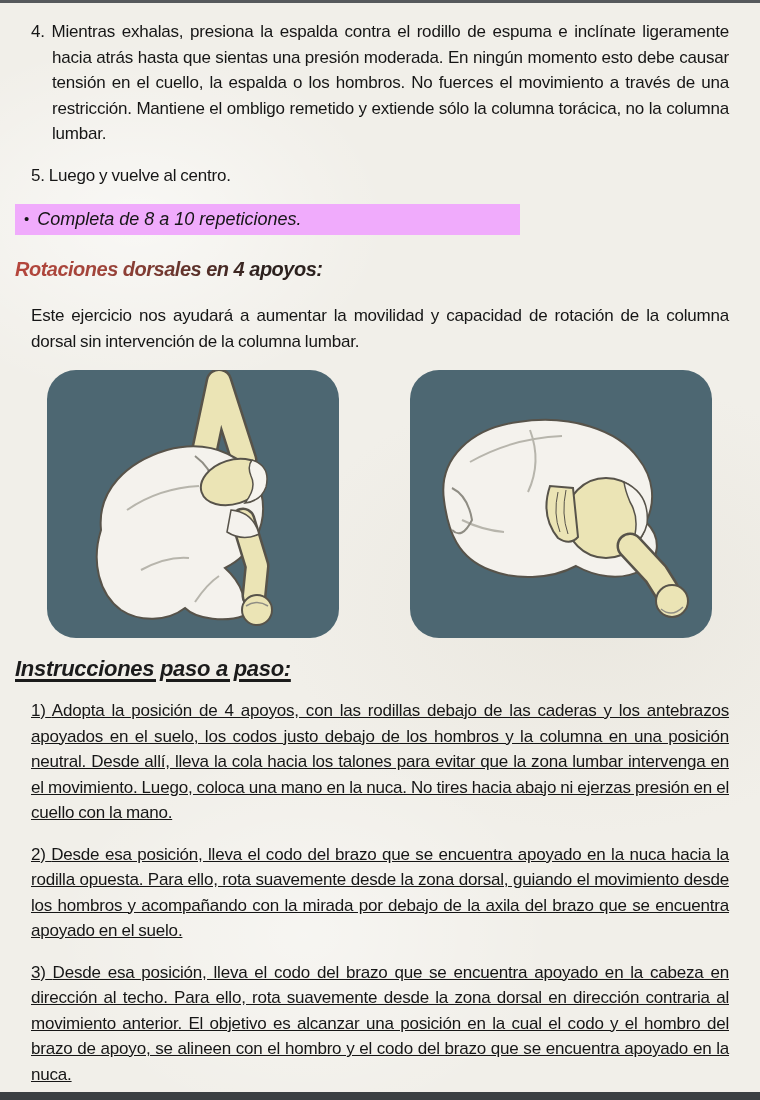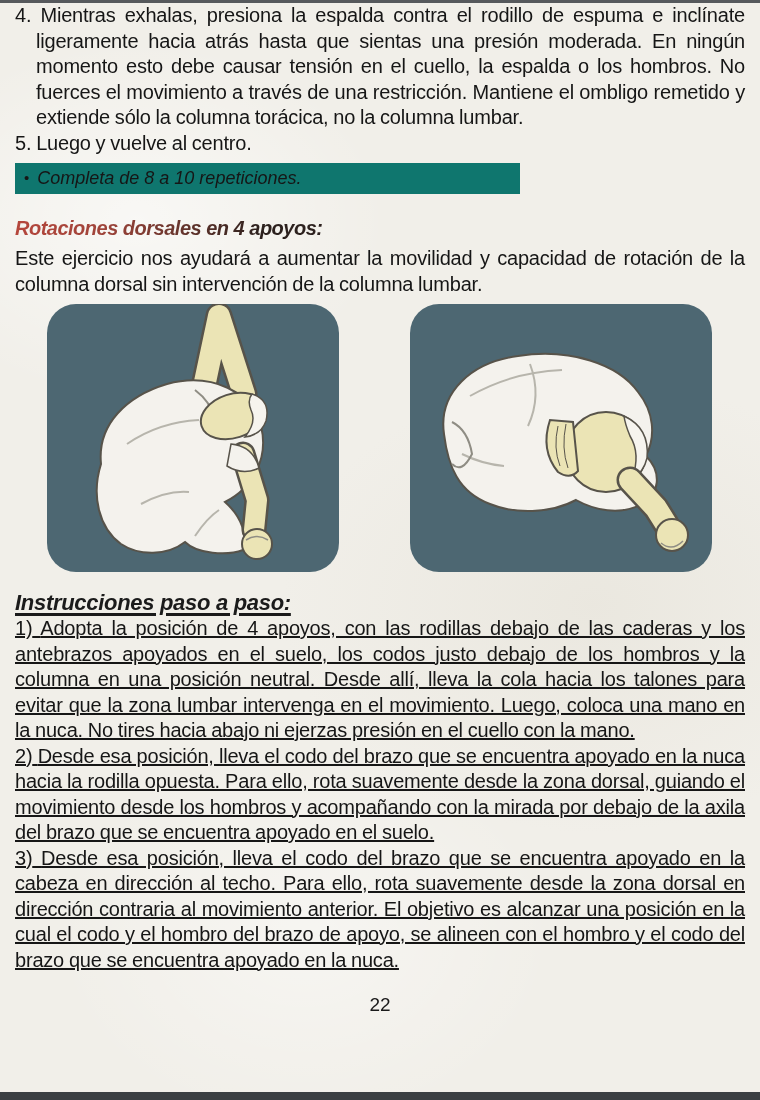--- a/index.html
+++ b/index.html
@@ -9,29 +9,29 @@
     background-color:#f1efe9;
     background-image:
       radial-gradient(ellipse 420px 300px at 18% 20%, rgba(255,255,255,.55), rgba(255,255,255,0) 60%),
       radial-gradient(ellipse 520px 380px at 78% 55%, rgba(226,222,211,.45), rgba(226,222,211,0) 60%),
       radial-gradient(ellipse 420px 320px at 40% 85%, rgba(255,255,255,.4), rgba(255,255,255,0) 60%);
   }
   .top-rule{height:3px;background:#56595c;}
   .bottom-bar{position:absolute;left:0;bottom:0;width:760px;height:8px;background:#3b3f42;}
   .content{padding:0 15px;}
   p.body{
-    font-size:20px;line-height:25.5px;letter-spacing:-0.2px;word-spacing:-0.5px;
-    text-align:justify;margin:0;
+    font-size:17px;line-height:25.5px;letter-spacing:-0.2px;word-spacing:-0.5px;
+    text-align:justify;margin:16px;
   }
   .hang{padding-left:21px;text-indent:-21px;}
   .first-item{margin-top:55px;}
   .second-item{margin-top:5px;}
   .note-bar{
     margin-top:7px;width:505px;box-sizing:border-box;
-    background:#0f766e;padding:3px 10px 4px 9px;
+    background:#f0abfc;padding:3px 10px 4px 9px;
     font-size:18px;line-height:24px;
   }
   .note-bar .note-text{font-style:italic;}
   .note-bar .bullet{font-style:normal;margin-right:8px;font-size:15px;vertical-align:1px;}
   h1.section-title{
     margin:16px 0 0;font-size:20px;line-height:36px;font-weight:700;font-style:italic;
     letter-spacing:-0.5px;color:#8a3c33;
   }
   @supports ((-webkit-background-clip:text) or (background-clip:text)){
     h1.section-title{

